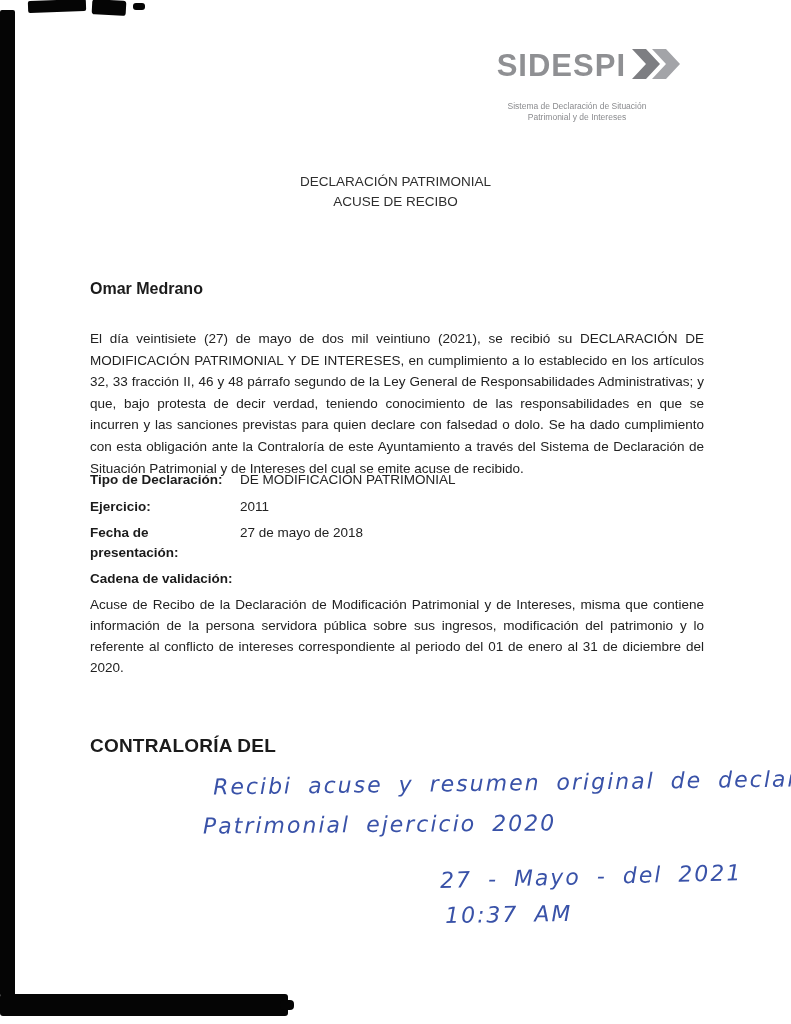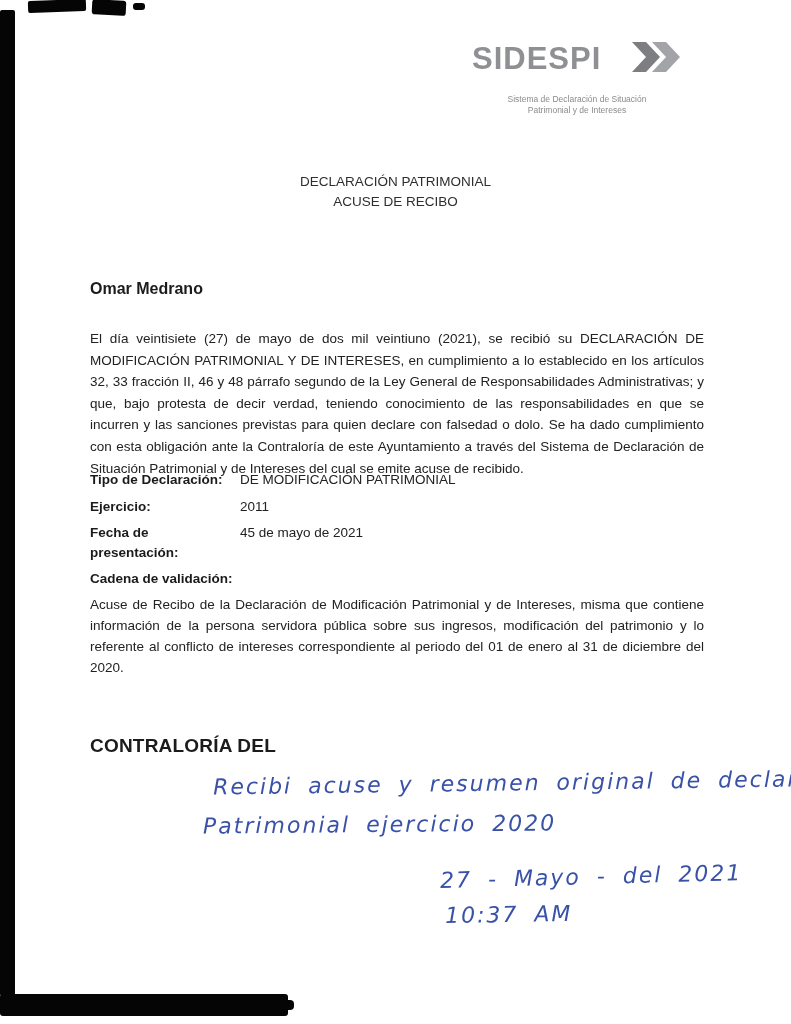--- a/index.html
+++ b/index.html
@@ -17,21 +17,21 @@
   .artifact { position:absolute; background:#050505; }
   .art-left-bar   { left:0; top:10px; width:15px; height:986px; border-radius:2px; }
   .art-top-1      { left:28px; top:0; width:58px; height:12px; transform:rotate(-2deg); border-radius:2px; }
   .art-top-2      { left:92px; top:0; width:34px; height:15px; transform:rotate(3deg); border-radius:3px; }
   .art-top-3      { left:133px; top:3px; width:12px; height:7px; border-radius:3px; }
   .art-bottom-bar { left:0; top:994px; width:288px; height:22px; border-radius:3px; }
   .art-bottom-2   { left:280px; top:1000px; width:14px; height:10px; border-radius:4px; }
 
   
   .logo { position:absolute; left:472px; top:40px; width:210px; text-align:center; }
-  .logo-row { display:flex; align-items:center; justify-content:space-between; gap:19px; }
+  .logo-row { display:flex; align-items:center; justify-content:flex-end; gap:2px;margin-top:7px; }
   .logo-text {
     font-size:31px; font-weight:bold; letter-spacing:1px;
     color:#8f9093;
   }
   .logo-arrow { display:inline-block; margin-left:2px; }
   .logo-tagline { margin-top:16px; font-size:8.5px; font-weight:normal; color:#8a8b8e; line-height:1.35; }
 
   
   .doc-title {
     position:absolute; left:0; top:172px; width:100%;
@@ -114,21 +114,21 @@
     <div class="field-row">
       <span class="field-label">Tipo de Declaración:</span>
       <span class="field-value">DE MODIFICACIÓN PATRIMONIAL</span>
     </div>
     <div class="field-row">
       <span class="field-label">Ejercicio:</span>
       <span class="field-value">2011</span>
     </div>
     <div class="field-row">
       <span class="field-label">Fecha de presentación:</span>
-      <span class="field-value">45 de mayo de 2021</span>
+      <span class="field-value">27 de mayo de 2018</span>
     </div>
     <div class="field-row">
       <span class="field-label">Cadena de validación:</span>
       <span class="field-value"></span>
     </div>
   </div>
 
   <div class="content summary-par">Acuse de Recibo de la Declaración de Modificación Patrimonial y de Intereses, misma que contiene información de la persona servidora pública sobre sus ingresos, modificación del patrimonio y lo referente al conflicto de intereses correspondiente al periodo del 01 de enero al 31 de diciembre del 2020.</div>
 
   <div class="content footer-heading">CONTRALORÍA DEL</div>

